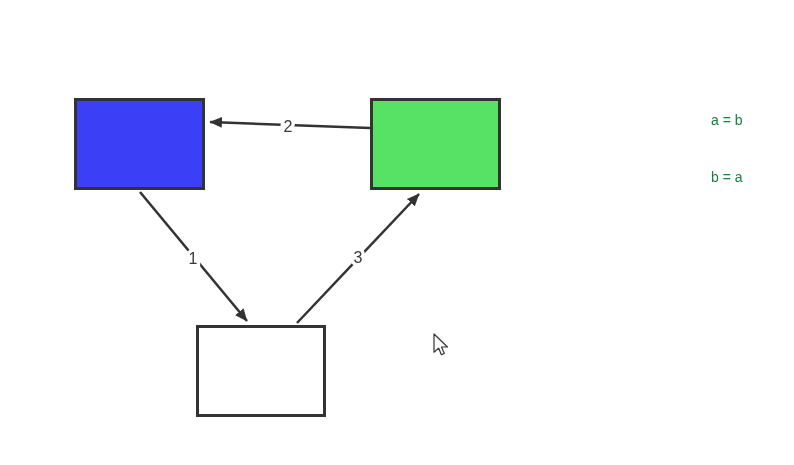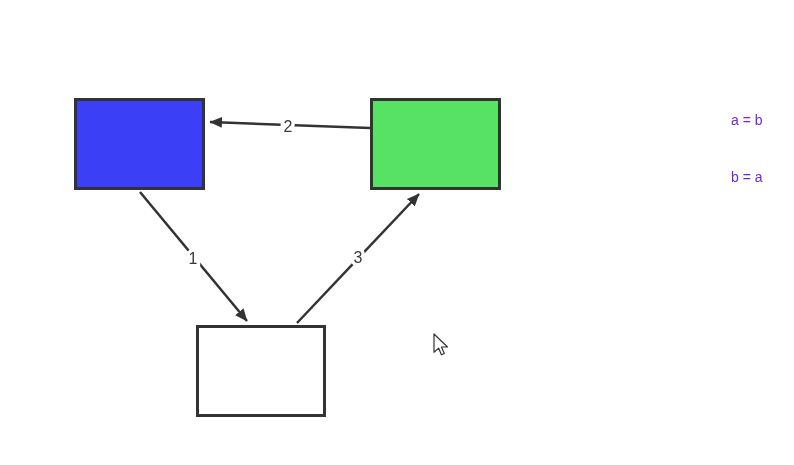--- a/index.html
+++ b/index.html
@@ -37,23 +37,22 @@
     stroke-width: 7px;
     paint-order: stroke;
     text-anchor: middle;
   }
   .annotation {
     position: absolute;
     left: 711px;
     top: 73px;
     font-size: 14px;
     line-height: 19px;
-    color: #6d28d9;
+    color: #15803d;
     white-space: pre;
-    margin-left: 20px;
   }
   .cursor-icon {
     position: absolute;
     left: 433px;
     top: 333px;
     pointer-events: none;
   }
 </style>
 </head>
 <body>

